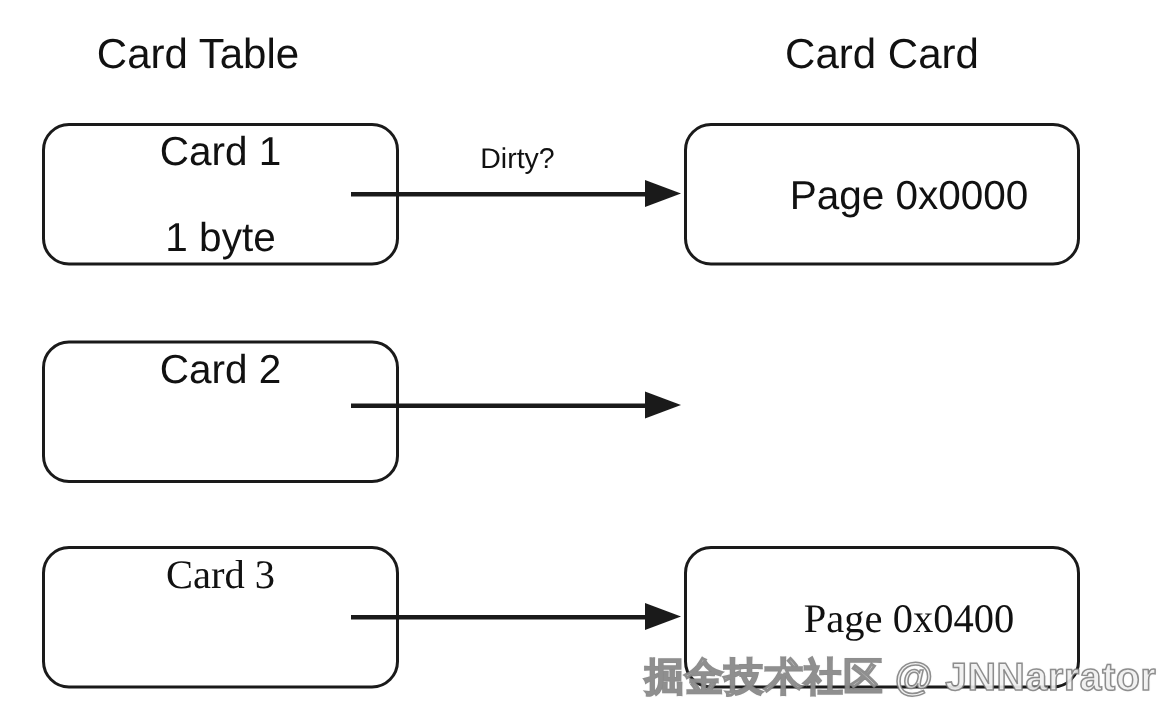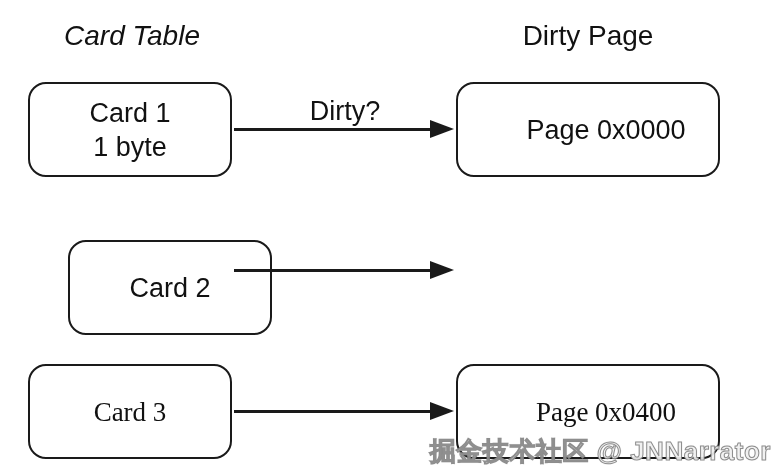--- a/index.html
+++ b/index.html
@@ -18,43 +18,43 @@
   }
   .col-header {
     position: absolute;
     top: 20px;
     width: 220px;
     text-align: center;
     font-size: 28px;
     color: #111111;
     white-space: nowrap;
   }
-  .header-left  { left: 22px; font-style: italic; }
+  .header-left  { left: 22px; }
   .header-right { left: 478px; }
 
   .node {
     position: absolute;
     height: 95px;
     border: 2.5px solid #1a1a1a;
     border-radius: 18px;
     background: #ffffff;
     box-sizing: border-box;
     display: flex;
     flex-direction: column;
     align-items: center;
     justify-content: center;
     text-align: center;
     font-size: 27px;
     line-height: 34px;
     color: #111111;
   }
-  .node-left  { left: 28px;  width: 204px; }
+  .node-left  { left: 28px;  width: 238px; justify-content: space-between; }
   .node-right { left: 456px; width: 264px; padding-left: 36px; }
   .row-0 { top: 82px; }
-  .row-1 { top: 240px; margin-left: 40px; }
+  .row-1 { top: 227px; }
   .row-2 { top: 364px; font-family: Liberation Serif, serif; }
 
   .arrow-line {
     position: absolute;
     left: 234px;
     width: 202px;
     height: 0;
     border-top: 3px solid #1a1a1a;
   }
   .arrow-head {
@@ -69,21 +69,21 @@
   .line-y-0 { top: 128px; }  .head-y-0 { top: 120px; }
   .line-y-1 { top: 269px; }  .head-y-1 { top: 261px; }
   .line-y-2 { top: 410px; }  .head-y-2 { top: 402px; }
 
   .arrow-label {
     position: absolute;
     left: 275px;
     top: 96px;
     width: 140px;
     text-align: center;
-    font-size: 27px;
+    font-size: 19px;
     color: #111111;
     white-space: nowrap;
   }
 
   .watermark {
     position: absolute;
     right: 4px;
     top: 434px;
     font-size: 26px;
     font-weight: bold;
@@ -94,21 +94,21 @@
     letter-spacing: 0.5px;
   }
 </style>
 </head>
 <body>
 
 <div class="canvas">
 
   <div class="col-header header-left">Card Table</div>
 
-  <div class="col-header header-right">Dirty Page</div>
+  <div class="col-header header-right">Card Card</div>
 
   <div class="node node-left row-0">
     <div>Card 1</div>
     <div>1 byte</div>
   </div>
   <div class="arrow-label">Dirty?</div>
   <div class="arrow-line line-y-0"></div>
   <div class="arrow-head head-y-0"></div>
   <div class="node node-right row-0">
     <div>Page 0x0000</div>

